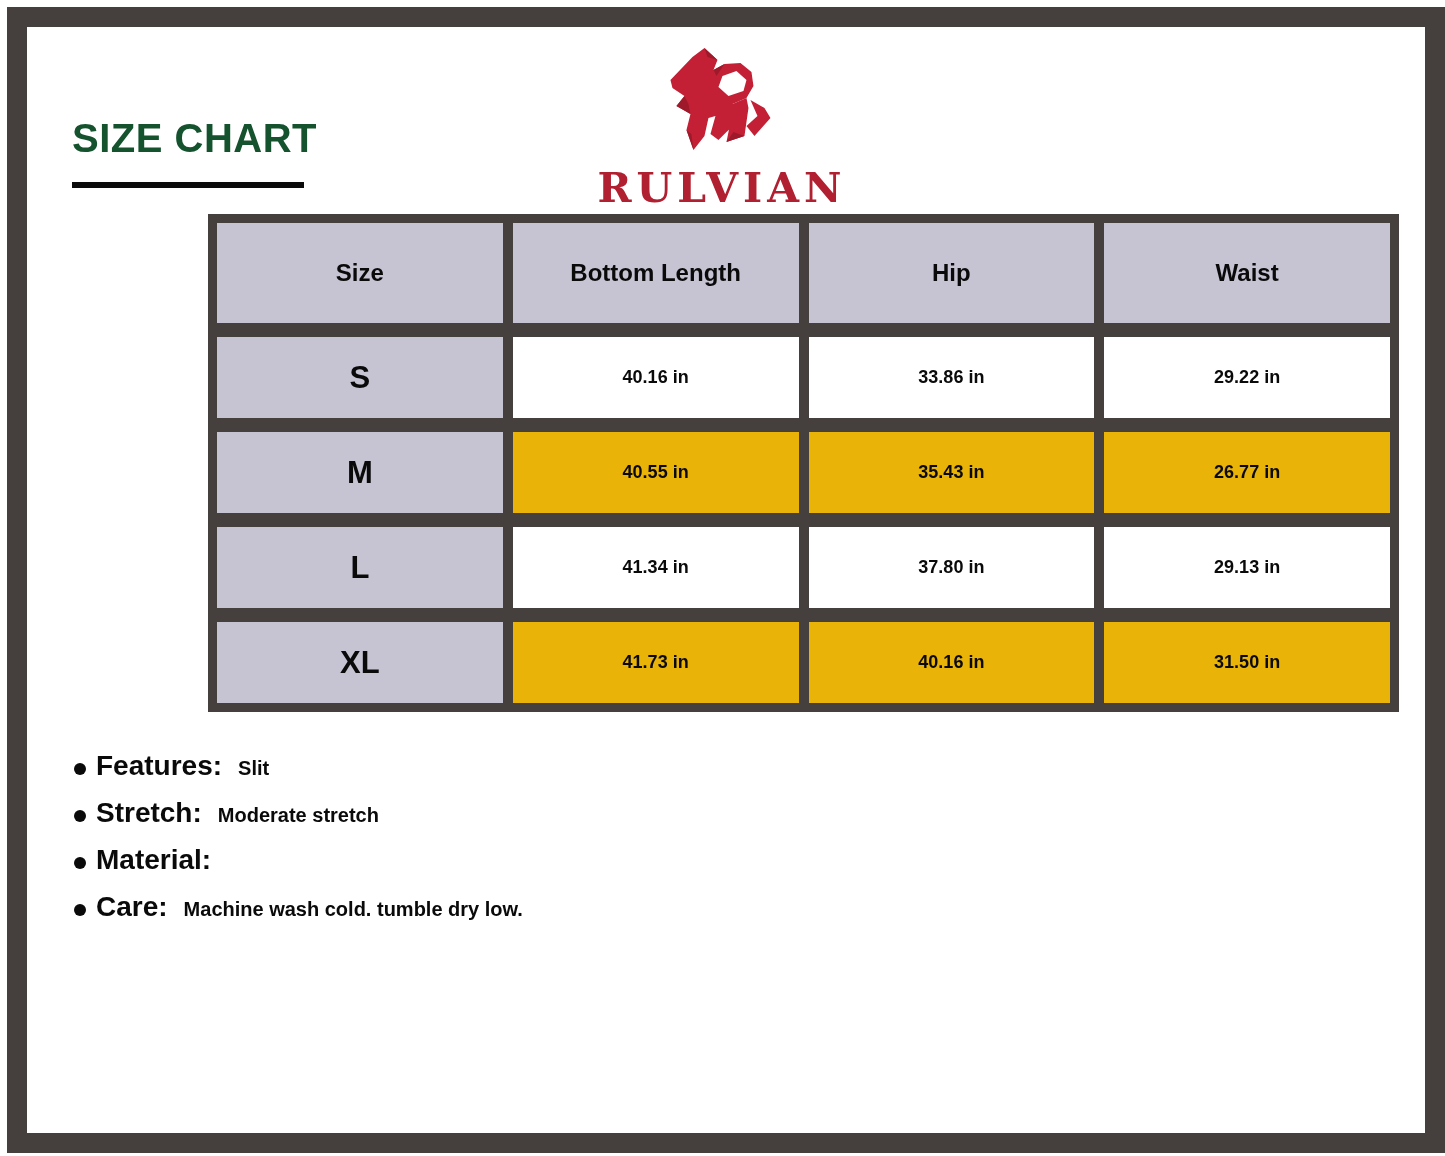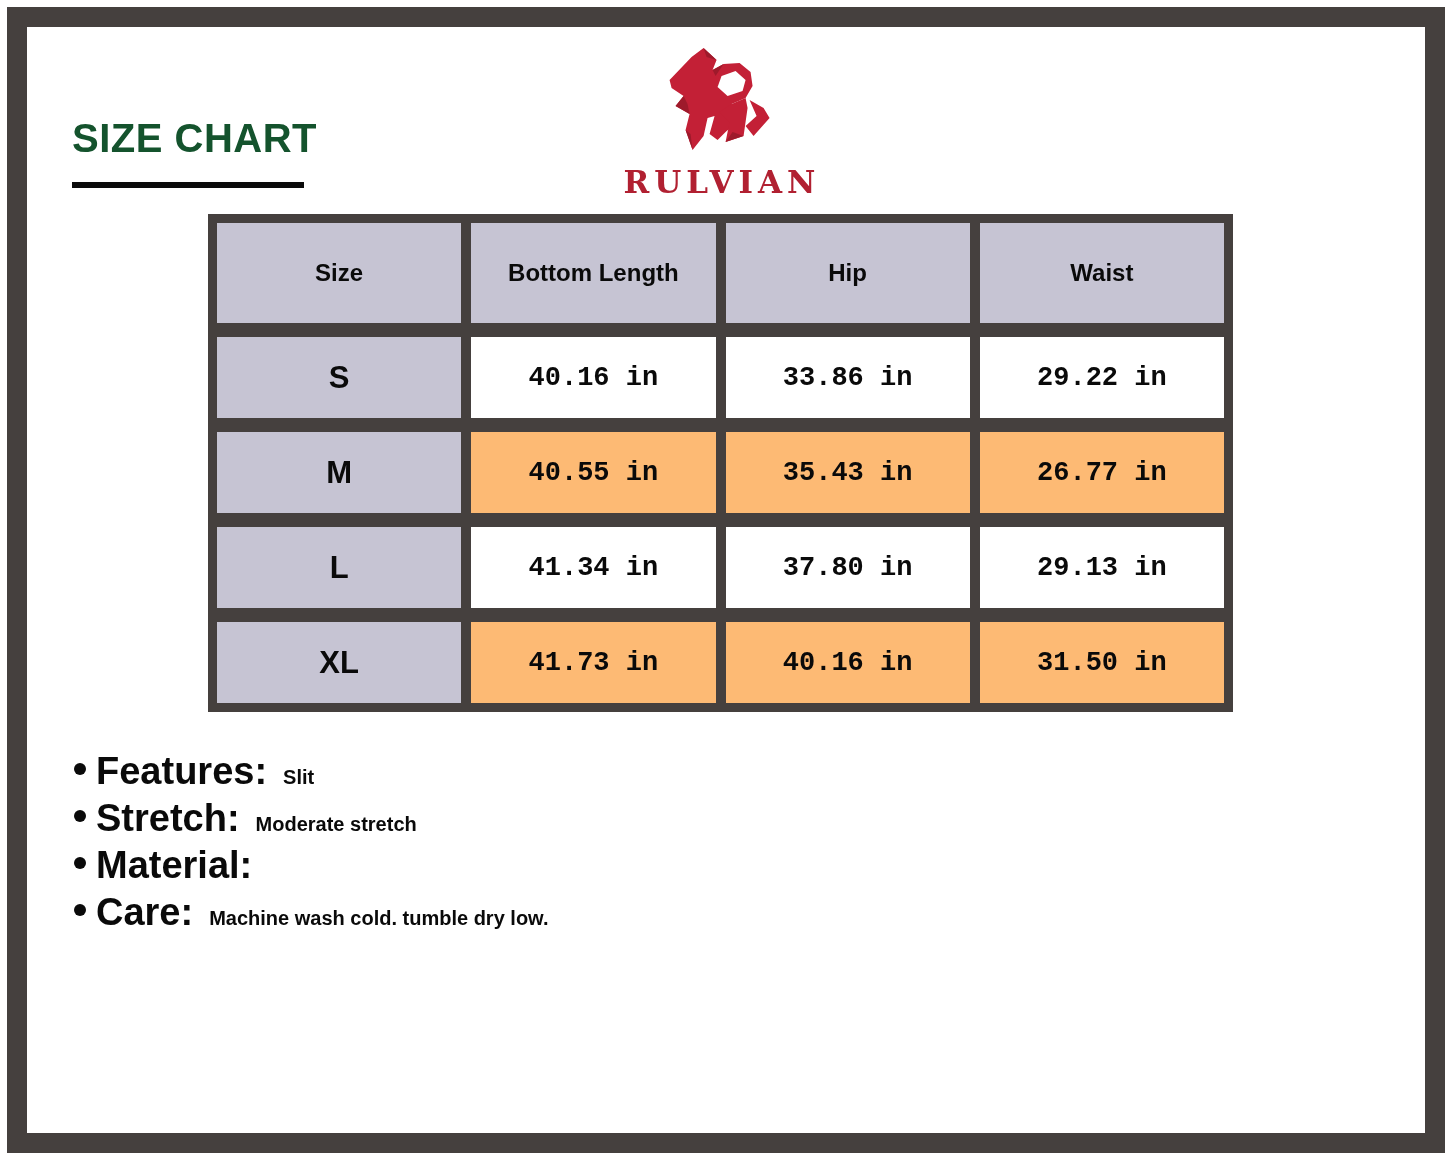--- a/index.html
+++ b/index.html
@@ -40,69 +40,69 @@
     transform: translateX(-50%);
     display: flex;
     flex-direction: column;
     align-items: center;
   }
   .logo svg { display: block; }
   .brand-name {
     margin-top: 2px;
     font-family: "DejaVu Serif", serif;
     font-weight: bold;
-    font-size: 31px;
+    font-size: 41px;
     letter-spacing: 5px;
     color: #b12031;
     white-space: nowrap;
   }
   .size-table {
     position: absolute;
     left: 208px; top: 214px;
-    width: 1025px;
+    width: 1191px;
     display: grid;
     grid-template-columns: repeat(4, 1fr);
     grid-template-rows: 100px repeat(4, 81px);
     gap: 14px 10px;
     padding: 9px;
     background: #45403e;
   }
   .cell {
     display: flex;
     align-items: center;
     justify-content: center;
     text-align: center;
     font-weight: bold;
     color: #0a0a0a;
   }
   .th   { background: #c6c4d3; font-size: 24px; }
   .size-cell { background: #c6c4d3; font-size: 31px; }
-  .data-cell { background: #ffffff; font-size: 27px; font-family: Liberation Mono, monospace; }
-  .data-cell.alt { background: #fdba74; }
+  .data-cell { background: #ffffff; font-size: 18px; }
+  .data-cell.alt { background: #eab308; }
   .notes {
     position: absolute;
     left: 74px; top: 750px;
   }
   .note {
     display: flex;
     align-items: baseline;
     height: 38px;
     margin-bottom: 9px;
     white-space: nowrap;
   }
   .bullet {
     align-self: center;
     width: 12px; height: 12px;
     border-radius: 50%;
     background: #0a0a0a;
     margin-right: 10px;
     flex: 0 0 auto;
   }
   .note-label {
-    font-size: 38px;
+    font-size: 28px;
     font-weight: bold;
     margin-right: 16px;
   }
   .note-value {
     font-size: 20px;
     font-weight: bold;
   }
 </style>
 </head>
 <body>

